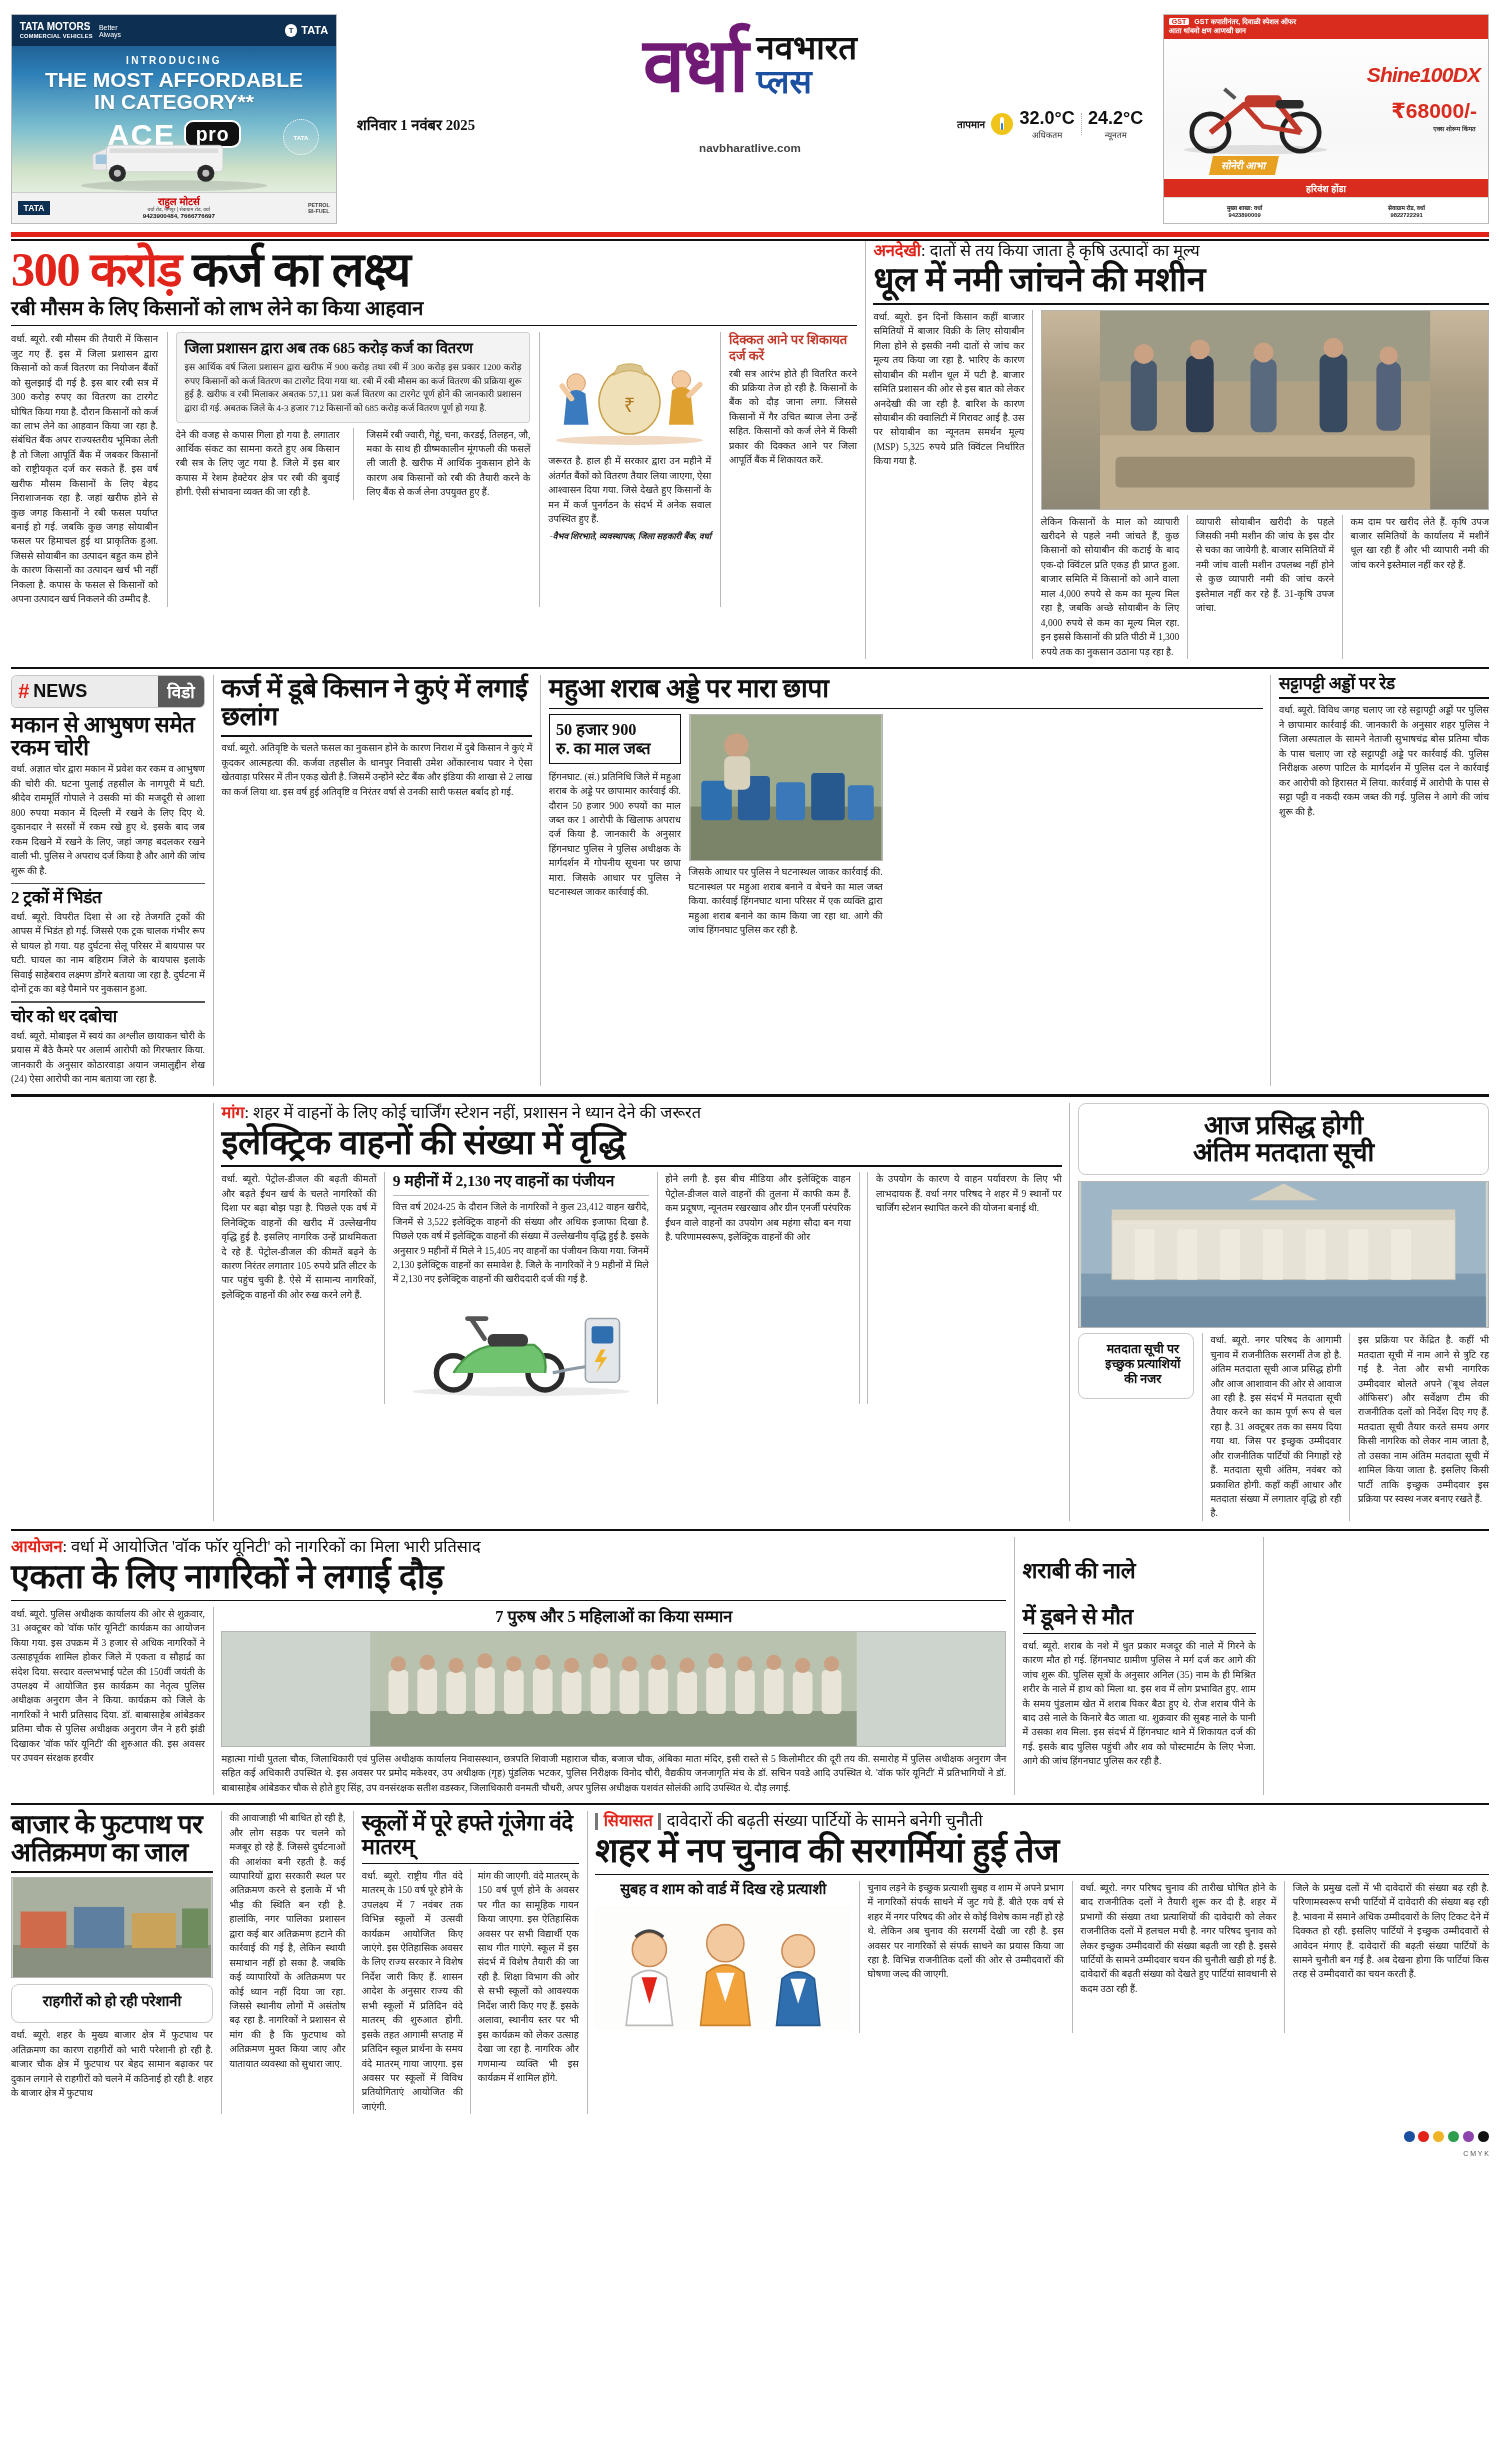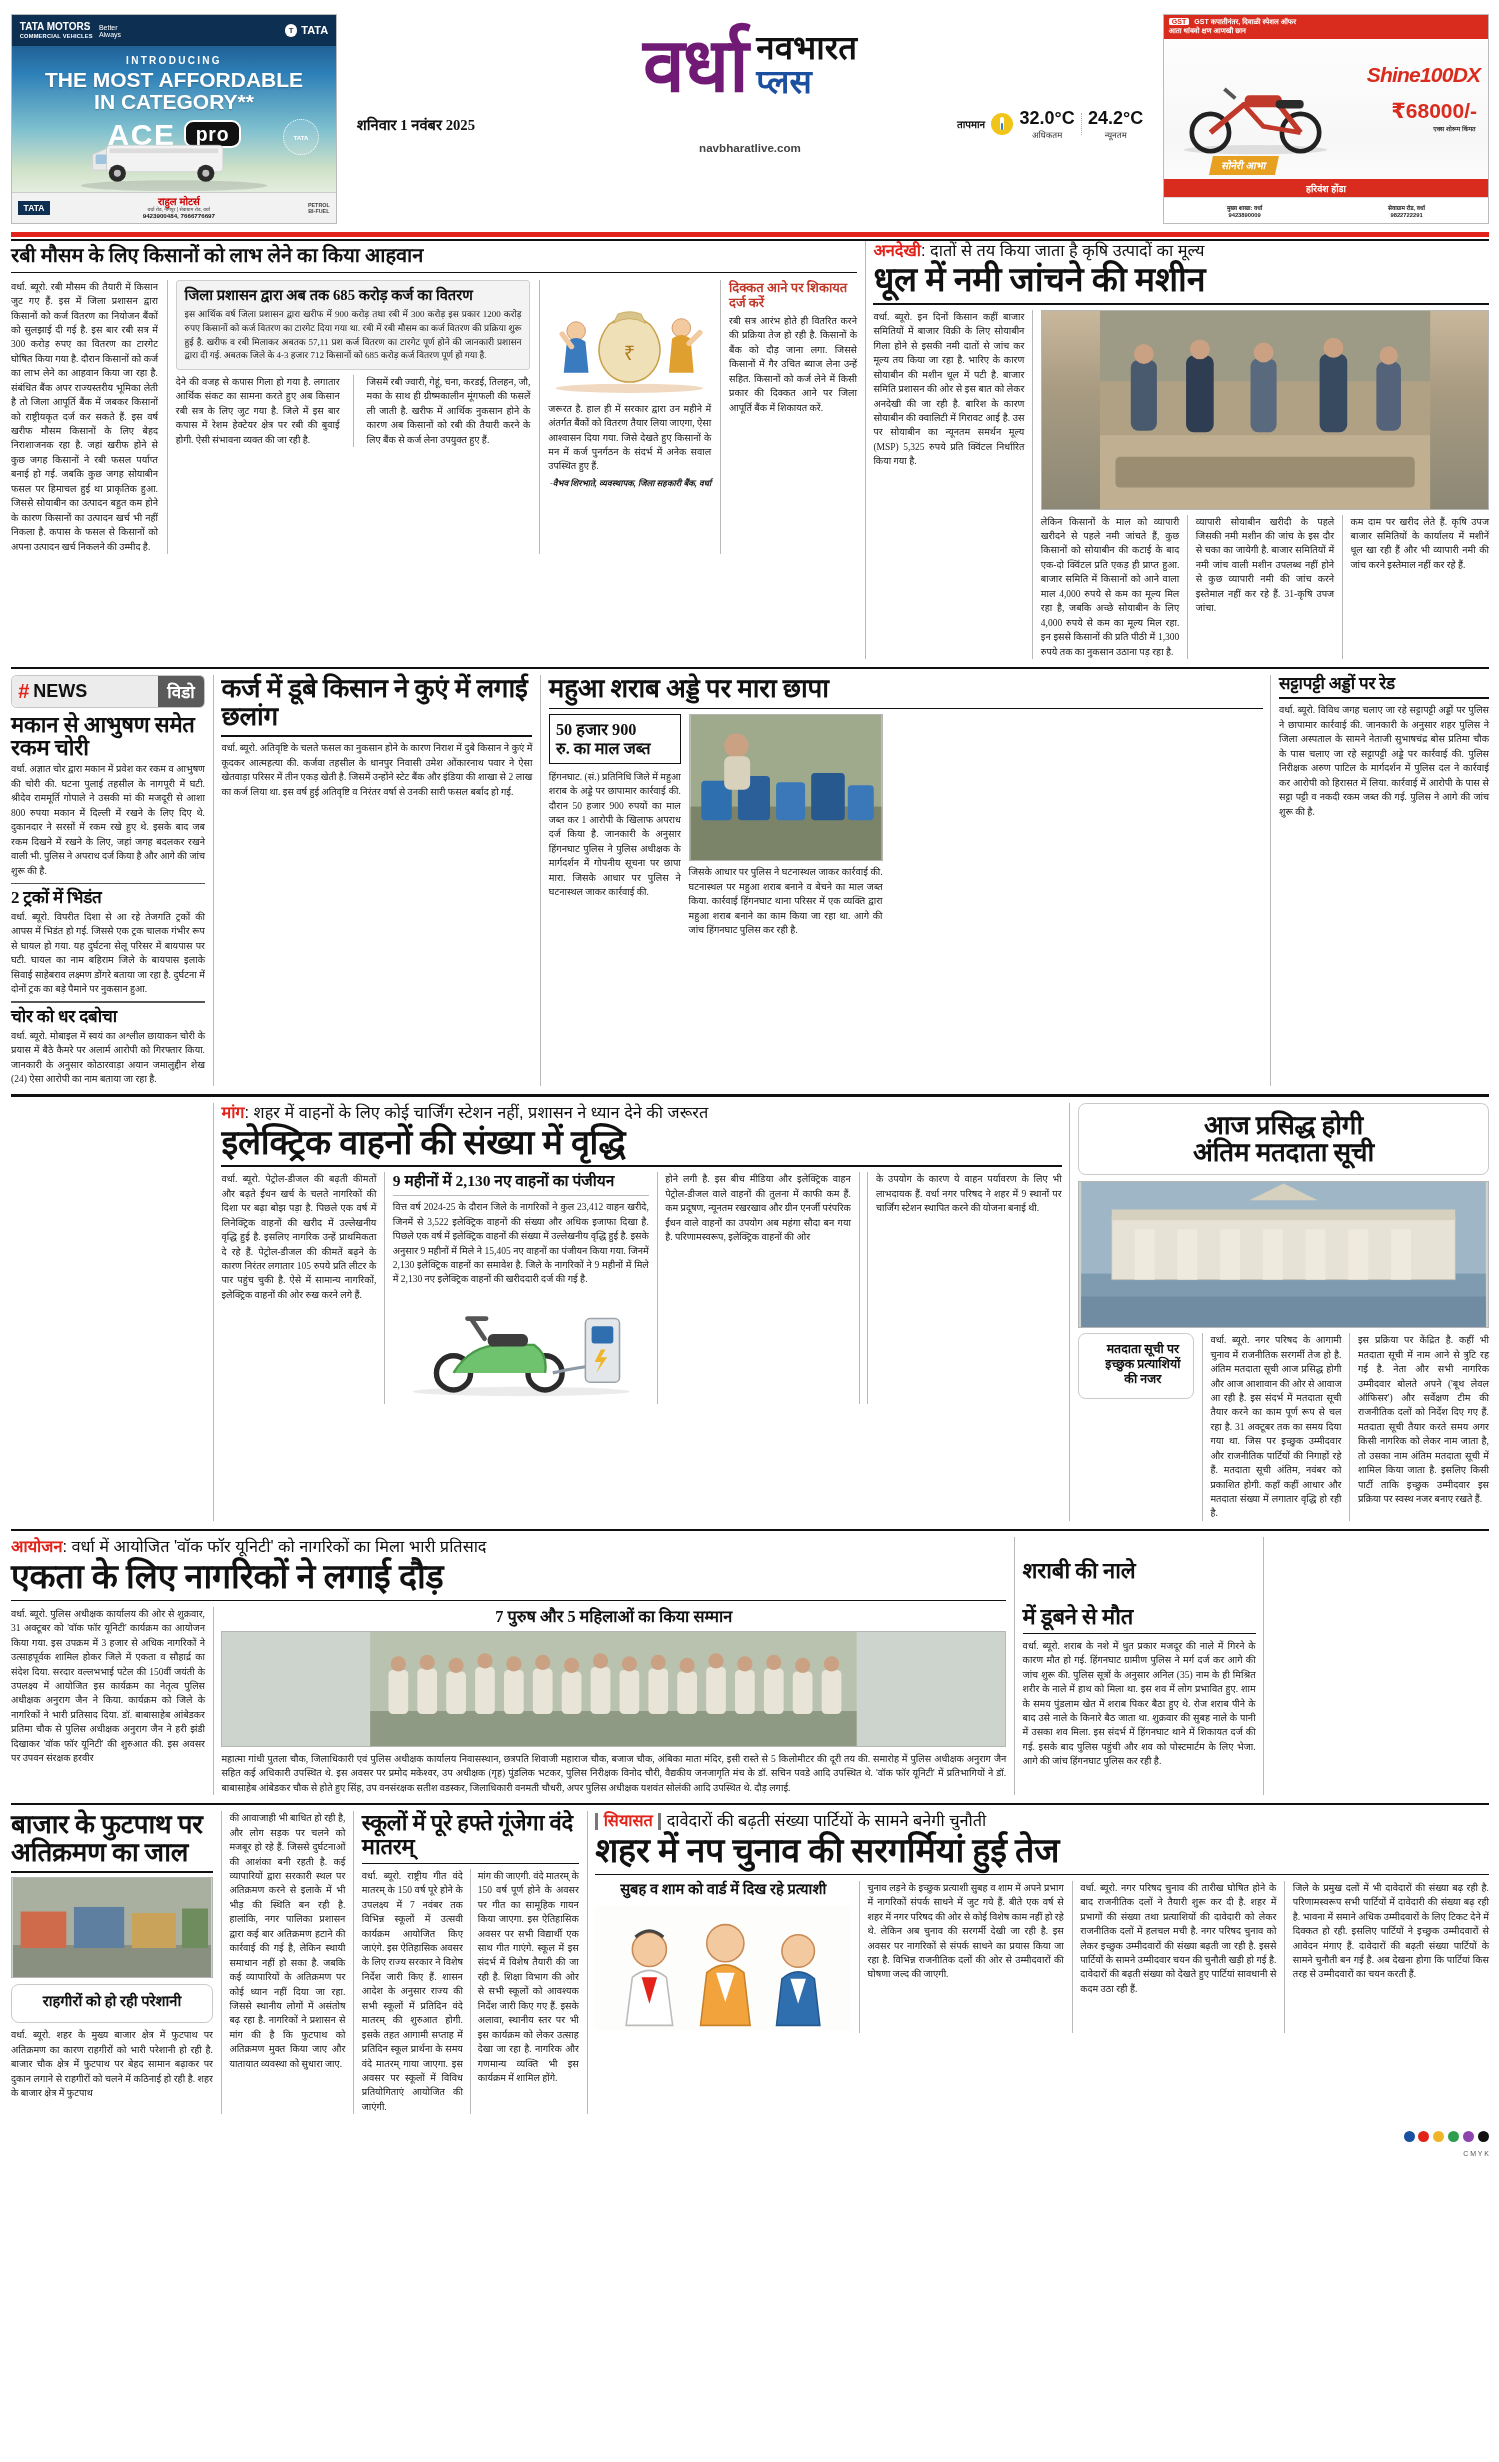--- a/index.html
+++ b/index.html
@@ -168,21 +168,21 @@
   .lead-hl {
     font-family:"Liberation Serif","DejaVu Serif",serif;
     font-weight:bold; font-size:48px; line-height:1.0; letter-spacing:-1.2px;
     margin: 4.7px 0 1.6px 0;
   }
   .lead-sub {
     font-family:"Liberation Serif","DejaVu Serif",serif;
     font-weight:bold; font-size:20px; line-height:1.15; margin:3.1px 0 4.7px 0;
   }
   .kick-line {
-    font-family:Liberation Sans, sans-serif;
+    font-family:Liberation Serif, serif;
     font-size:16.3px; line-height:1.2; margin-bottom:1.6px;
   }
   .kick-line .tag { color:#e2231a; font-weight:bold; }
   .hl2 { font-size:34px; }
   .hl3 { font-size:26px; }
   .hl4 { font-size:22px; }
   .hl5 { font-size:17px; }
 
   
   .box-grey {
@@ -366,20 +366,24 @@
   </div>
 
   <div class="rule-red-thick"></div>
   <div class="rule-blk"></div>
 
   <div class="content">
 
     <div class="cols">
 
       <div style="flex:0 0 846px;">
+        <h1 class="lead-hl">
+          <span class="red">300 करोड़</span>
+          <span>कर्ज का लक्ष्य</span>
+        </h1>
         <div class="lead-sub">रबी मौसम के लिए किसानों को लाभ लेने का किया आहवान</div>
         <div style="height:1.6px;background:#111;margin:3.1px 0 6.2px 0;"></div>
 
         <div style="display:flex;gap:8.5px;">
           <div style="flex:0 0 147px;" class="body-txt">वर्धा. ब्यूरो. रबी मौसम की तैयारी में किसान जुट गए हैं. इस में जिला प्रशासन द्वारा किसानों को कर्ज वितरण का नियोजन बैंकों को सुलझाई दी गई है. इस बार रबी सत्र में 300 करोड़ रुपए का वितरण का टारगेट घोषित किया गया है. दौरान किसानों को कर्ज का लाभ लेने का आहवान किया जा रहा है. संबंधित बैंक अपर राज्यस्तरीय भूमिका लेती है तो जिला आपूर्ति बैंक में जबकर किसानों को राष्ट्रीयकृत दर्ज कर सकते हैं. इस वर्ष खरीफ मौसम किसानों के लिए बेहद निराशाजनक रहा है. जहां खरीफ होने से कुछ जगह किसानों ने रबी फसल पर्याप्त बनाई हो गई. जबकि कुछ जगह सोयाबीन फसल पर हिमाचल हुई था प्राकृतिक हुआ. जिससे सोयाबीन का उत्पादन बहुत कम होने के कारण किसानों का उत्पादन खर्च भी नहीं निकला है. कपास के फसल से किसानों को अपना उत्पादन खर्च निकलने की उम्मीद है.</div>
           <div class="vdiv"></div>
 
           <div style="flex:1 1 auto;">
             <div class="box-grey" style="margin-bottom:4.7px;">
               <div class="box-title">जिला प्रशासन द्वारा अब तक 685 करोड़ कर्ज का वितरण</div>

